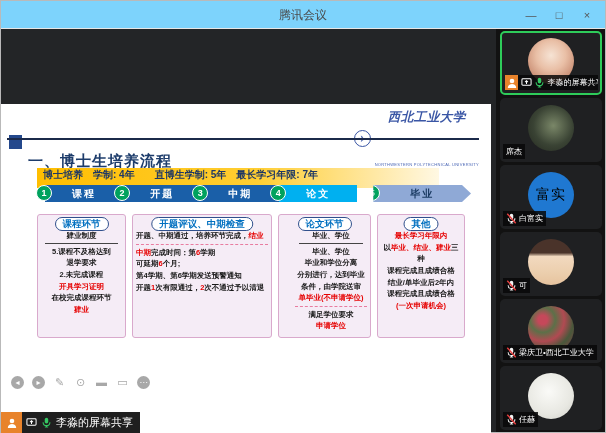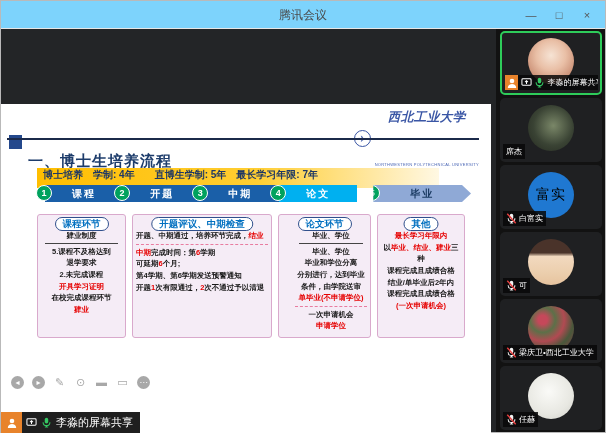--- a/index.html
+++ b/index.html
@@ -179,21 +179,21 @@
           </div>
           <div class="flow-box">
             <div class="box-pill">论文环节</div>
             <div class="box-body align-center">
               <div class="box-line u-solid"><span>毕业、学位</span></div>
               <div class="box-line"><span>毕业、学位</span></div>
               <div class="box-line"><span>毕业和学位分离</span></div>
               <div class="box-line"><span>分别进行，达到毕业</span></div>
               <div class="box-line"><span>条件，由学院送审</span></div>
               <div class="box-line u-dashed"><span class="red">单毕业(不申请学位)</span></div>
-              <div class="box-line"><span>一次申请机会</span></div>
+              <div class="box-line"><span>满足学位要求</span></div>
               <div class="box-line"><span class="red">申请学位</span></div>
             </div>
           </div>
           <div class="flow-box">
             <div class="box-pill">其他</div>
             <div class="box-body align-center">
               <div class="box-line"><span class="red">最长学习年限内</span></div>
               <div class="box-line"><span>以</span><span class="red">毕业、结业、肄业</span><span>三种</span></div>
               <div class="box-line"><span>课程完成且成绩合格</span></div>
               <div class="box-line"><span>结业/单毕业后2年内</span></div>

